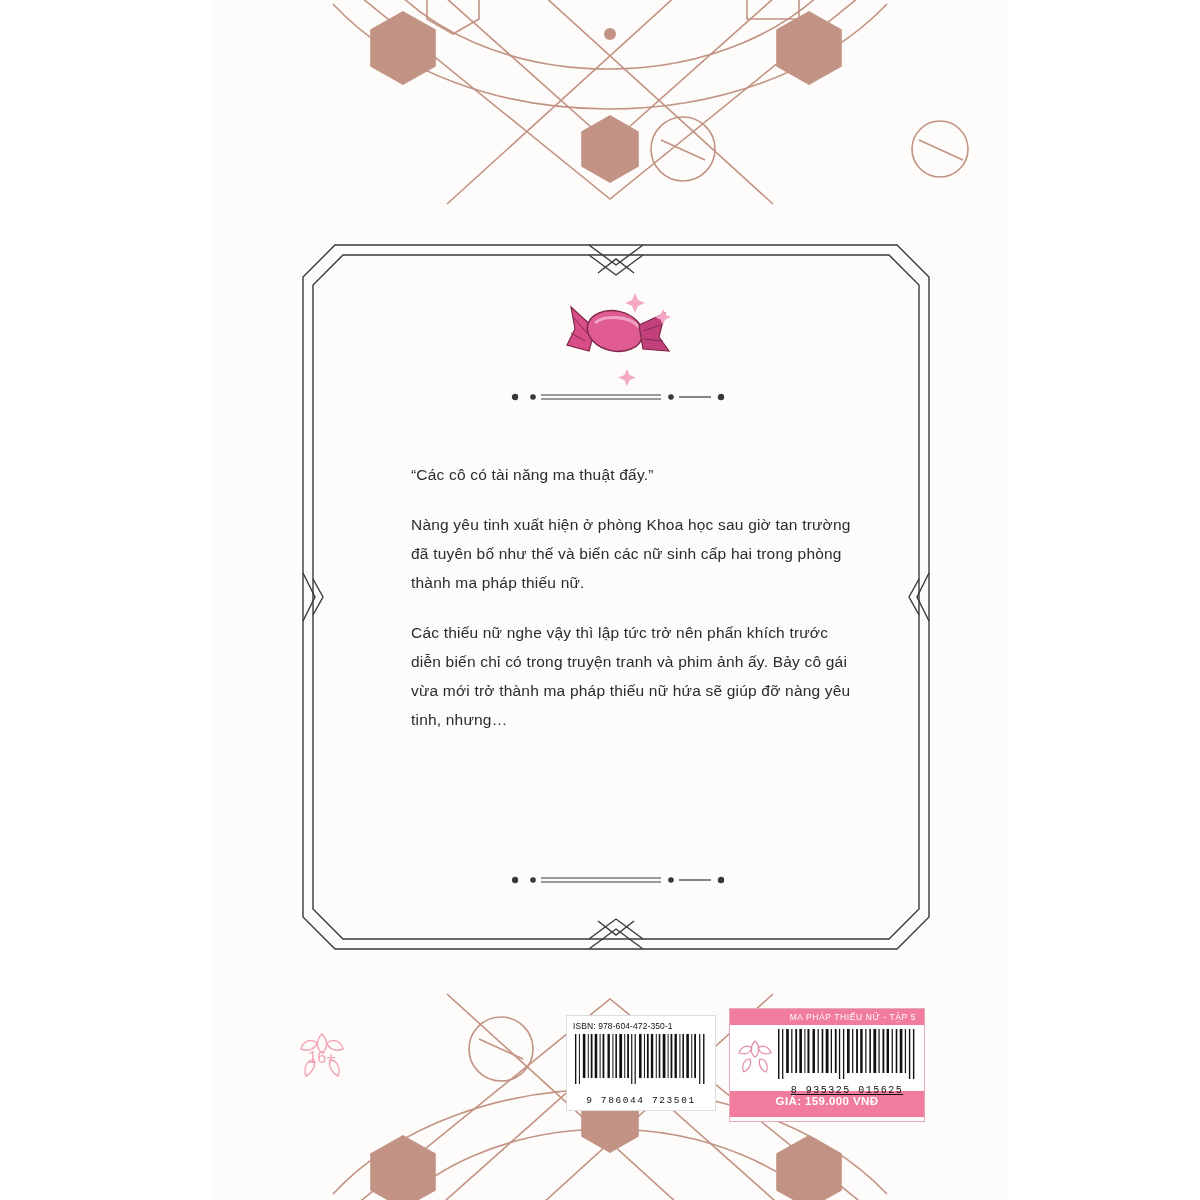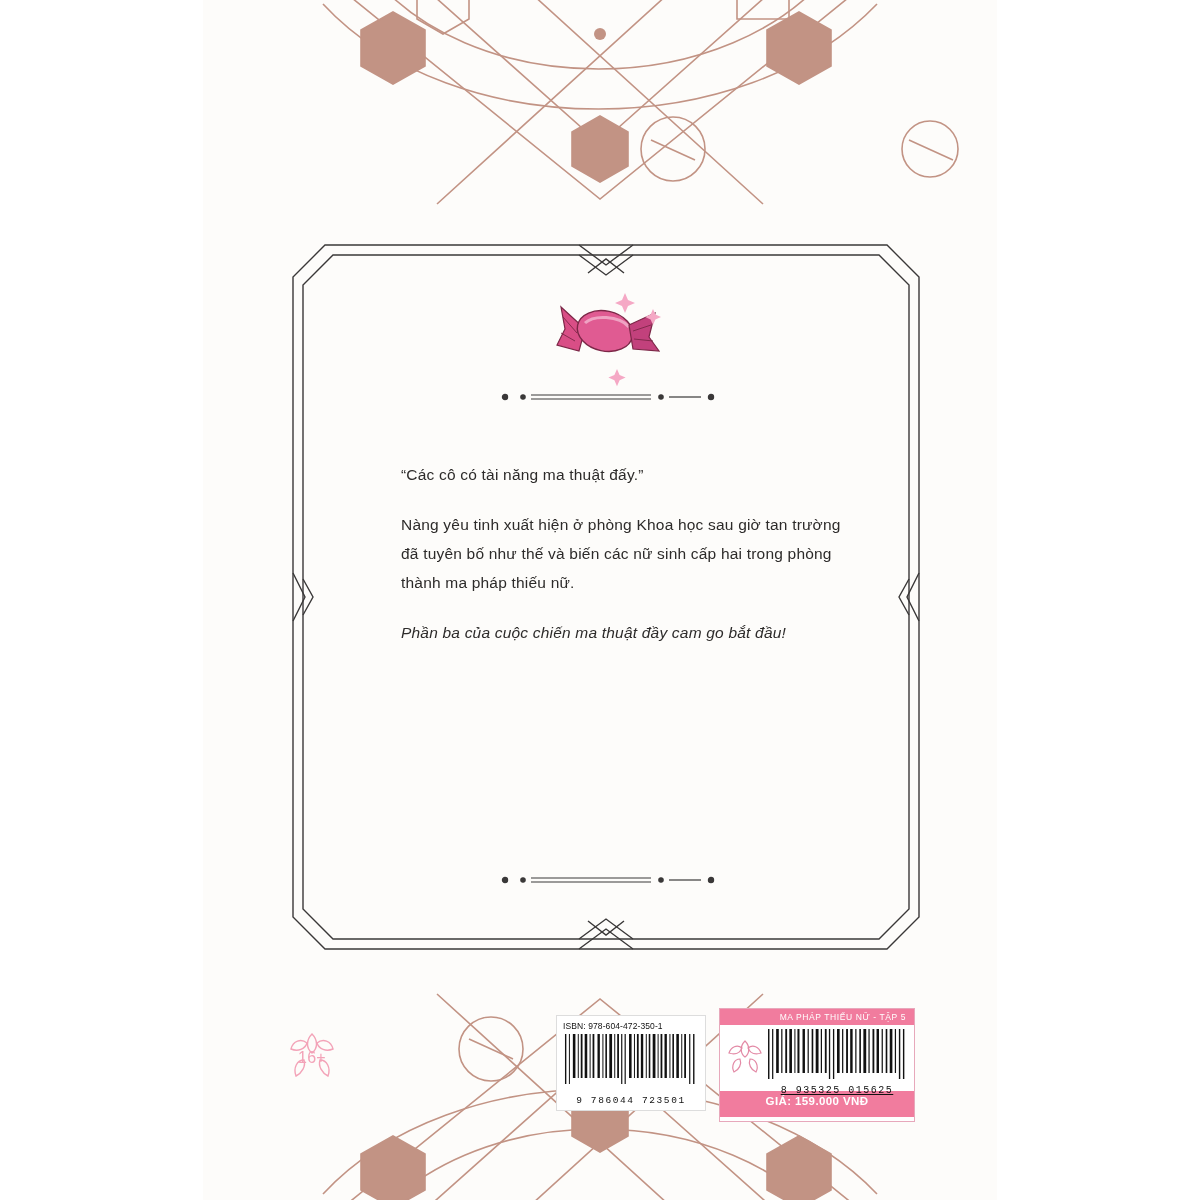--- a/index.html
+++ b/index.html
@@ -17,21 +17,21 @@
   #page {
     position: relative;
     width: 1200px;
     height: 1200px;
     background: #ffffff;
   }
 
   
   .cover {
     position: absolute;
-    left: 203px;
+    left: 213px;
     top: 0px;
     width: 794px;
     height: 1200px;
     background: #fdfcfa;
     overflow: hidden;
   }
 
   
   .magic-top, .magic-bottom {
     position: absolute;
@@ -301,21 +301,21 @@
           <line x1="30" y1="9" x2="150" y2="9"></line>
           <circle cx="160" cy="7" r="2.2"></circle>
           <line x1="168" y1="7" x2="200" y2="7"></line>
           <circle cx="210" cy="7" r="2.6"></circle>
         </g>
       </svg>
 
       <div class="blurb">
         <p class="quote">“Các cô có tài năng ma thuật đấy.”</p>
         <p>Nàng yêu tinh xuất hiện ở phòng Khoa học sau giờ tan trường đã tuyên bố như thế và biến các nữ sinh cấp hai trong phòng thành ma pháp thiếu nữ.</p>
-        <p class="last">Phần ba của cuộc chiến ma thuật đầy cam go bắt đầu!</p>
+        <p>Các thiếu nữ nghe vậy thì lập tức trở nên phấn khích trước diễn biến chỉ có trong truyện tranh và phim ảnh ấy. Bảy cô gái vừa mới trở thành ma pháp thiếu nữ hứa sẽ giúp đỡ nàng yêu tinh, nhưng…</p>
       </div>
 
       <svg class="divider-bottom" viewBox="0 0 215 14">
         <g stroke="#3a3838" stroke-width="1.2" fill="#3a3838">
           <circle cx="4" cy="7" r="2.6"></circle>
           <circle cx="22" cy="7" r="2.2"></circle>
           <line x1="30" y1="5" x2="150" y2="5"></line>
           <line x1="30" y1="9" x2="150" y2="9"></line>
           <circle cx="160" cy="7" r="2.2"></circle>
           <line x1="168" y1="7" x2="200" y2="7"></line>

